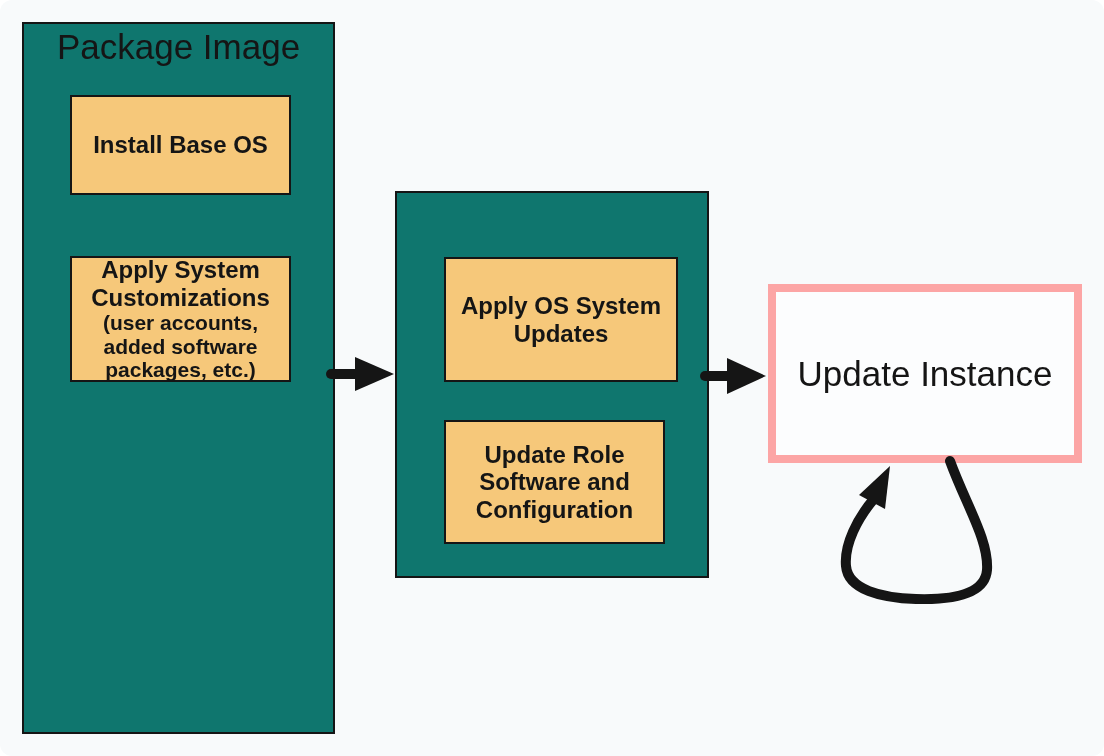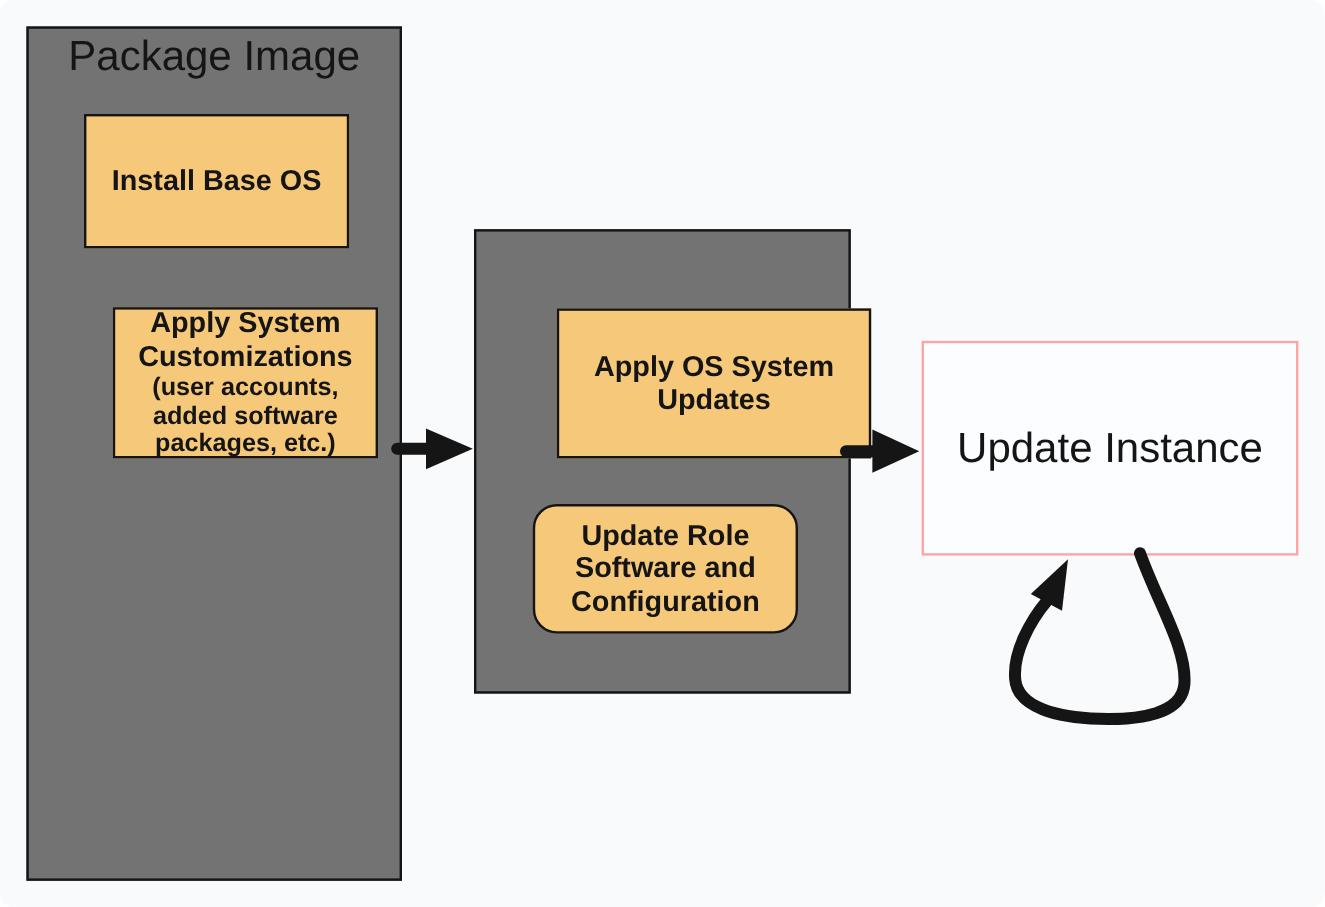--- a/index.html
+++ b/index.html
@@ -13,21 +13,21 @@
     width: 1104px;
     height: 756px;
     background: #f8fafb;
     border-radius: 12px;
     overflow: hidden;
     color: #151515;
   }
   .group {
     position: absolute;
     border: 2px solid #151515;
-    background: #737373;
+    background: #0f766e;
     box-sizing: border-box;
   }
   #package-image-group  { left: 22px;  top: 22px;  width: 313px; height: 712px; }
   #provision-instance-group { left: 395px; top: 191px; width: 314px; height: 387px; }
   .group-title {
     text-align: center;
     font-size: 35px;
     line-height: 1.1;
     padding-top: 4px;
     font-weight: 400;
@@ -49,33 +49,33 @@
     font-size: 24px;
     line-height: 1.15;
   }
   .step-sublabel {
     font-weight: bold;
     font-size: 21px;
     line-height: 1.12;
     white-space: pre-line;
   }
   
-  #step-install-base-os      { left: 46px; top: 71px;  width: 221px; height: 112px; }
-  #step-apply-customizations { left: 46px; top: 232px; width: 221px; height: 126px; margin-left: 24px; }
+  #step-install-base-os      { left: 46px; top: 71px;  width: 221px; height: 100px; }
+  #step-apply-customizations { left: 46px; top: 232px; width: 221px; height: 126px; }
   #step-assign-role          { left: 46px; top: 394px; width: 221px; height: 127px; }
   #step-install-role-sw      { left: 46px; top: 556px; width: 221px; height: 125px; }
   
-  #step-apply-os-updates     { left: 47px; top: 64px;  width: 262px; height: 125px; margin-left: 20px; }
-  #step-update-role-sw       { left: 47px; top: 227px; width: 221px; height: 108px; border-radius: 20px; }
+  #step-apply-os-updates     { left: 47px; top: 64px;  width: 234px; height: 125px; }
+  #step-update-role-sw       { left: 47px; top: 227px; width: 221px; height: 124px; }
 
   #update-instance-node {
     position: absolute;
     left: 768px; top: 284px;
     width: 314px; height: 179px;
-    border: 2px solid #fca5a5;
+    border: 8px solid #fca5a5;
     background: #fcfdfe;
     box-sizing: border-box;
     display: flex;
     align-items: center;
     justify-content: center;
     font-size: 35px;
     font-weight: 400;
     text-align: center;
   }
   .overlay {

